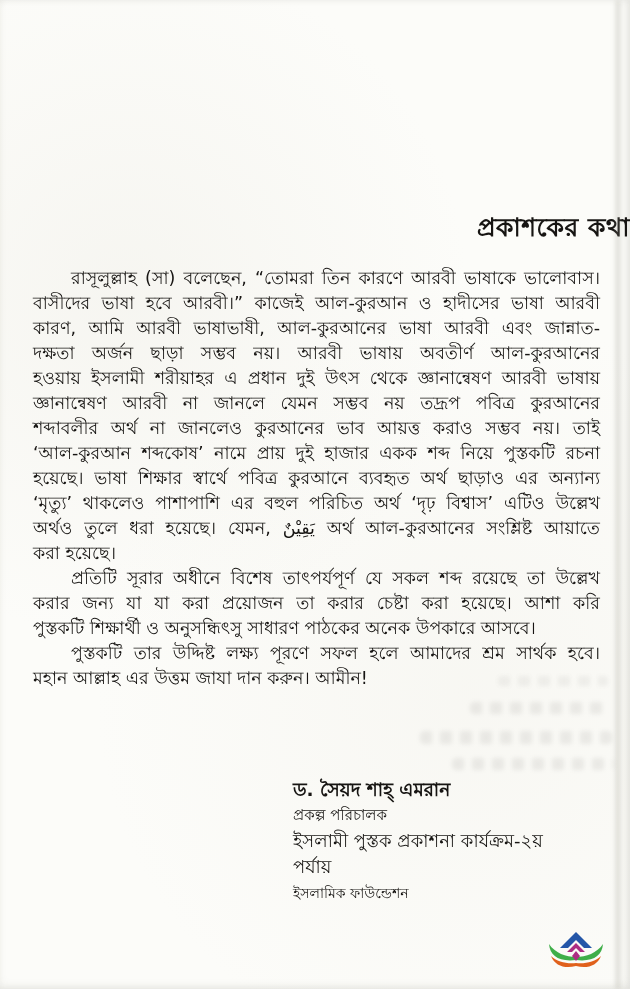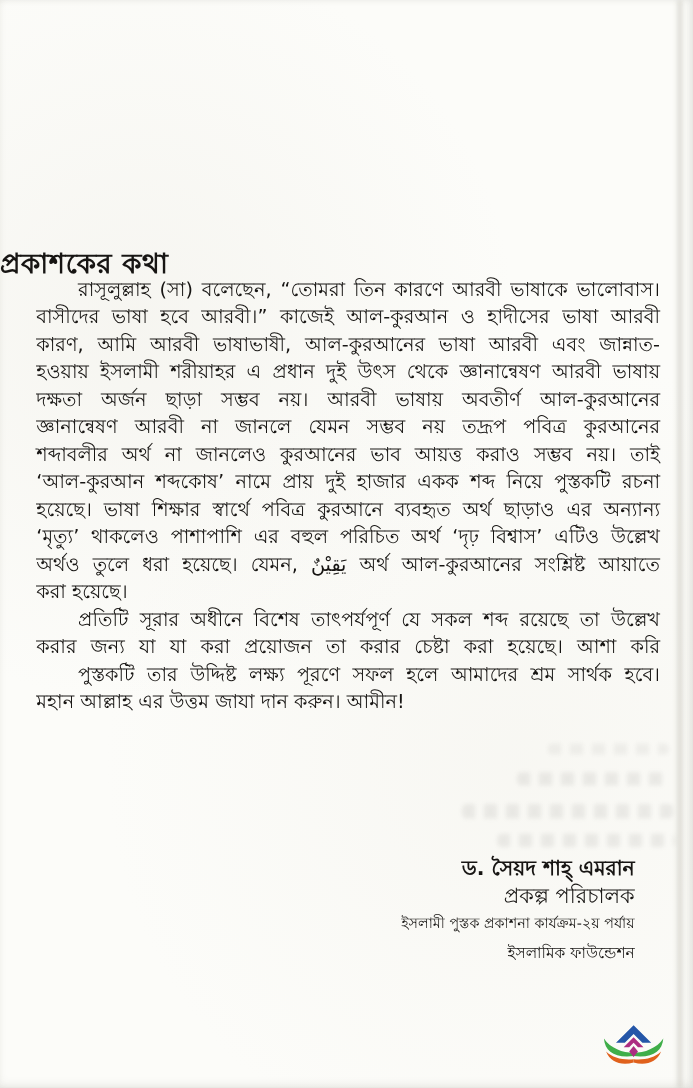--- a/index.html
+++ b/index.html
@@ -12,53 +12,53 @@
     background-image:
       radial-gradient(circle at 20% 30%, rgba(235,233,225,0.35) 0%, rgba(252,252,249,0) 40%),
       radial-gradient(circle at 75% 70%, rgba(238,236,228,0.30) 0%, rgba(252,252,249,0) 45%);
     box-shadow: inset -3px 0 7px rgba(60,55,45,0.10), inset 0 -4px 8px rgba(60,55,45,0.05);
     overflow: hidden;
     font-family: "DejaVu Sans", "Liberation Sans", sans-serif;
     color: #171513;
   }
   .title {
     position: absolute;
-    top: 220px; left: 0;
+    top: 208px; left: 0;
     width: 630px;
     margin: 0;
-    text-align: left;
+    text-align: right;
     font-size: 25px;
     font-weight: bold;
     letter-spacing: 0.5px;
   }
   .body-text {
     position: absolute;
-    top: 252px; left: 33px;
+    top: 266px; left: 33px;
     width: 567px;
     font-size: 17.5px;
   }
   .para { margin: 0; }
   .para .line {
     height: 25px;
     line-height: 25px;
     text-align: justify;
     text-align-last: justify;
     white-space: normal;
   }
   .para .line.first { text-indent: 38px; }
   .para .line.last { text-align-last: left; }
   .signature {
     position: absolute;
     top: 777px; left: 293px;
     width: 284px;
-    text-align: right;
+    text-align: left;
   }
   .sig-name { font-size: 18.5px; font-weight: bold; line-height: 26px; }
-  .sig-role { font-size: 19px; line-height: 25px; }
-  .sig-program { font-size: 13px; line-height: 26px; }
+  .sig-role { font-size: 15px; line-height: 25px; }
+  .sig-program { font-size: 18px; line-height: 26px; }
   .sig-org { font-size: 14px; line-height: 26px; }
   .logo {
     position: absolute;
     left: 547px; top: 931px;
     width: 58px; height: 50px;
   }
   .crease {
     position: absolute;
     left: 616px; top: 0;
     width: 4px; height: 989px;
@@ -83,34 +83,35 @@
 <div class="page">
 
   <h1 class="title">প্রকাশকের কথা</h1>
 
   <div class="body-text">
     <div class="para">
 
     <div class="line first">রাসূলুল্লাহ (সা) বলেছেন, “তোমরা তিন কারণে আরবী ভাষাকে ভালোবাস।</div>
         <div class="line">বাসীদের ভাষা হবে আরবী।” কাজেই আল-কুরআন ও হাদীসের ভাষা আরবী</div>
         <div class="line">কারণ, আমি আরবী ভাষাভাষী, আল-কুরআনের ভাষা আরবী এবং জান্নাত-</div>
+        <div class="line">দক্ষতা অর্জন ছাড়া সম্ভব নয়। আরবী ভাষায় অবতীর্ণ আল-কুরআনের</div>
         <div class="line">হওয়ায় ইসলামী শরীয়াহর এ প্রধান দুই উৎস থেকে জ্ঞানান্বেষণ আরবী ভাষায়</div>
-        <div class="line">দক্ষতা অর্জন ছাড়া সম্ভব নয়। আরবী ভাষায় অবতীর্ণ আল-কুরআনের</div>
         <div class="line">জ্ঞানান্বেষণ আরবী না জানলে যেমন সম্ভব নয় তদ্রূপ পবিত্র কুরআনের</div>
         <div class="line">শব্দাবলীর অর্থ না জানলেও কুরআনের ভাব আয়ত্ত করাও সম্ভব নয়। তাই</div>
         <div class="line">‘আল-কুরআন শব্দকোষ’ নামে প্রায় দুই হাজার একক শব্দ নিয়ে পুস্তকটি রচনা</div>
         <div class="line">হয়েছে। ভাষা শিক্ষার স্বার্থে পবিত্র কুরআনে ব্যবহৃত অর্থ ছাড়াও এর অন্যান্য</div>
         <div class="line">‘মৃত্যু’ থাকলেও পাশাপাশি এর বহুল পরিচিত অর্থ ‘দৃঢ় বিশ্বাস’ এটিও উল্লেখ</div>
         <div class="line">অর্থও তুলে ধরা হয়েছে। যেমন, يَقِيْنٌ অর্থ আল-কুরআনের সংশ্লিষ্ট আয়াতে</div>
         <div class="line last">করা হয়েছে।</div>
       </div>
     <div class="para">
 
     <div class="line first">প্রতিটি সূরার অধীনে বিশেষ তাৎপর্যপূর্ণ যে সকল শব্দ রয়েছে তা উল্লেখ</div>
         <div class="line">করার জন্য যা যা করা প্রয়োজন তা করার চেষ্টা করা হয়েছে। আশা করি</div>
+        <div class="line last">পুস্তকটি শিক্ষার্থী ও অনুসন্ধিৎসু সাধারণ পাঠকের অনেক উপকারে আসবে।</div>
       </div>
     <div class="para">
 
     <div class="line first">পুস্তকটি তার উদ্দিষ্ট লক্ষ্য পূরণে সফল হলে আমাদের শ্রম সার্থক হবে।</div>
         <div class="line last">মহান আল্লাহ এর উত্তম জাযা দান করুন। আমীন!</div>
       </div>
   </div>
 
   <div class="signature">
     <div class="sig-name">ড. সৈয়দ শাহ্ এমরান</div>

